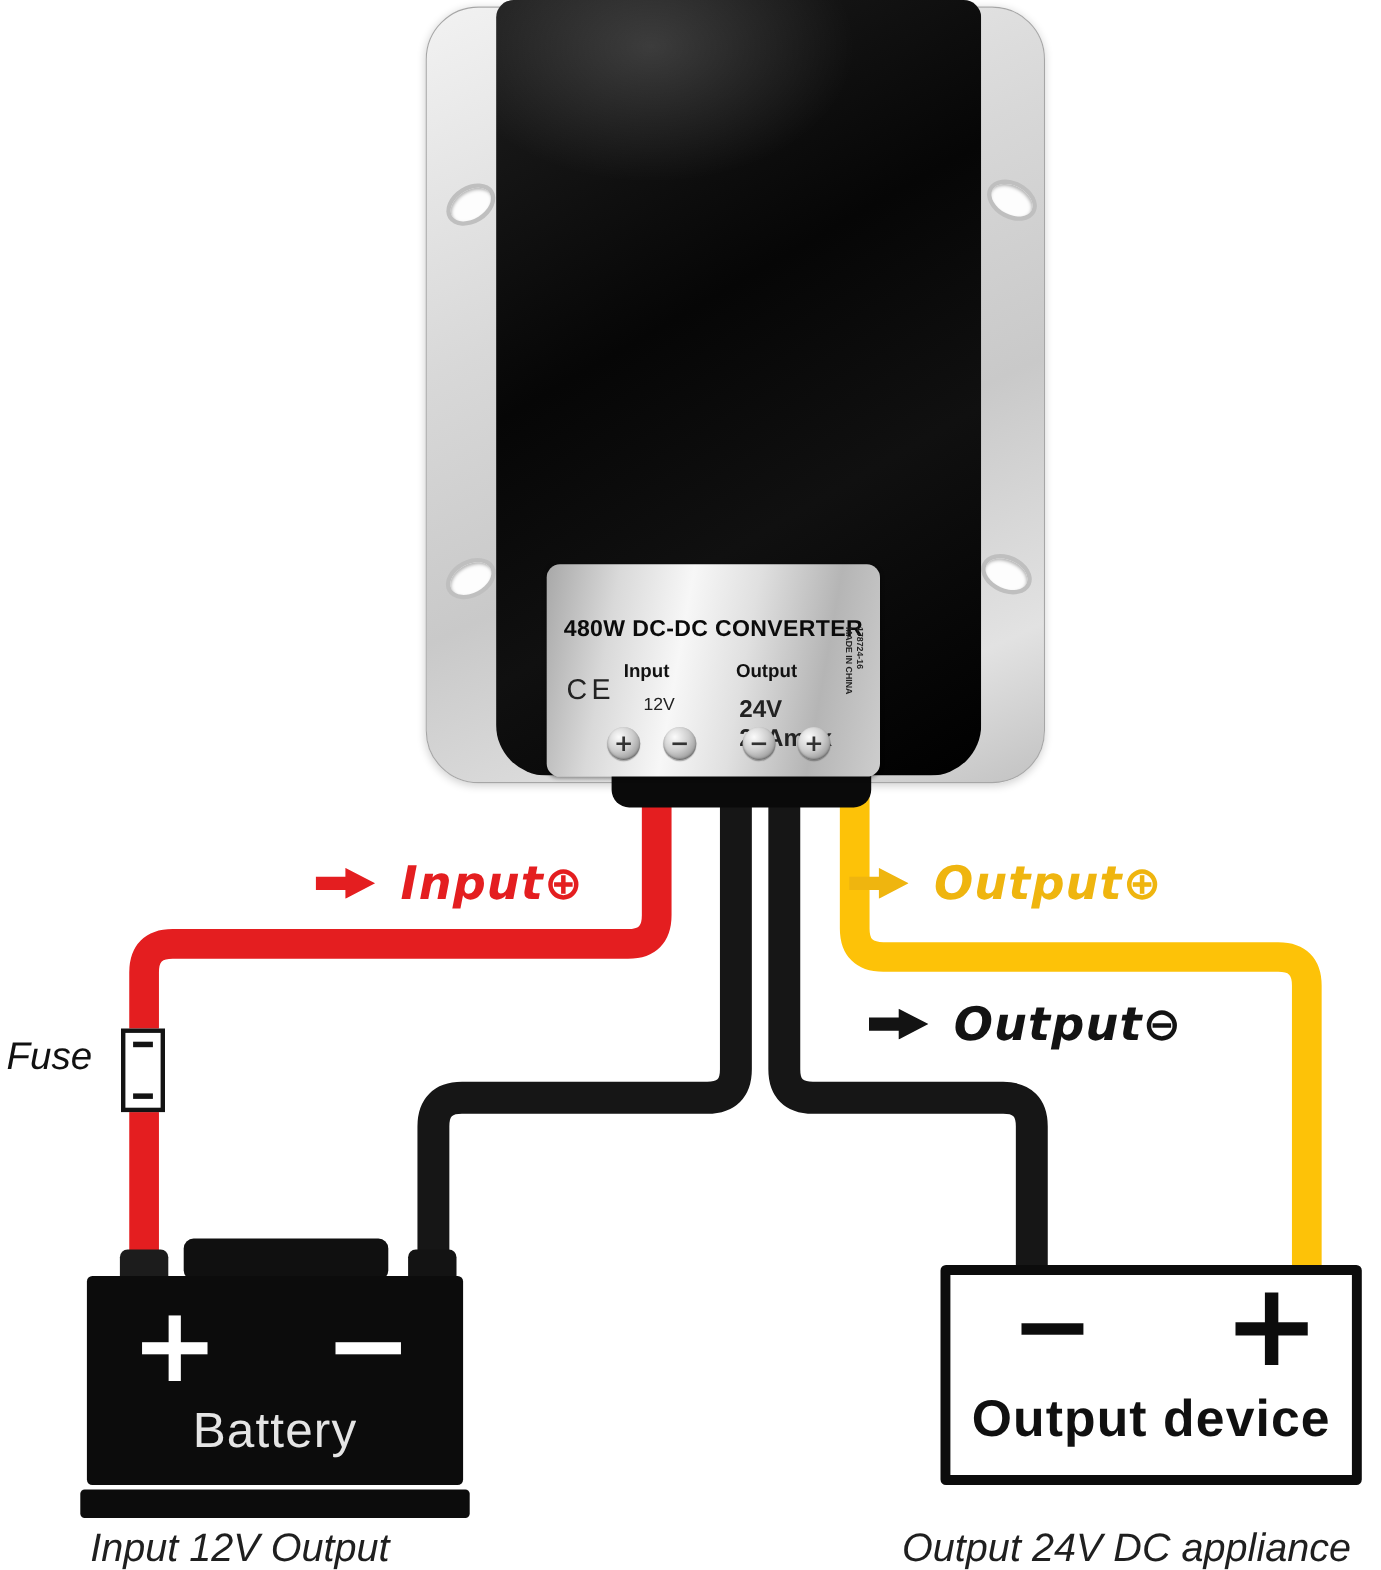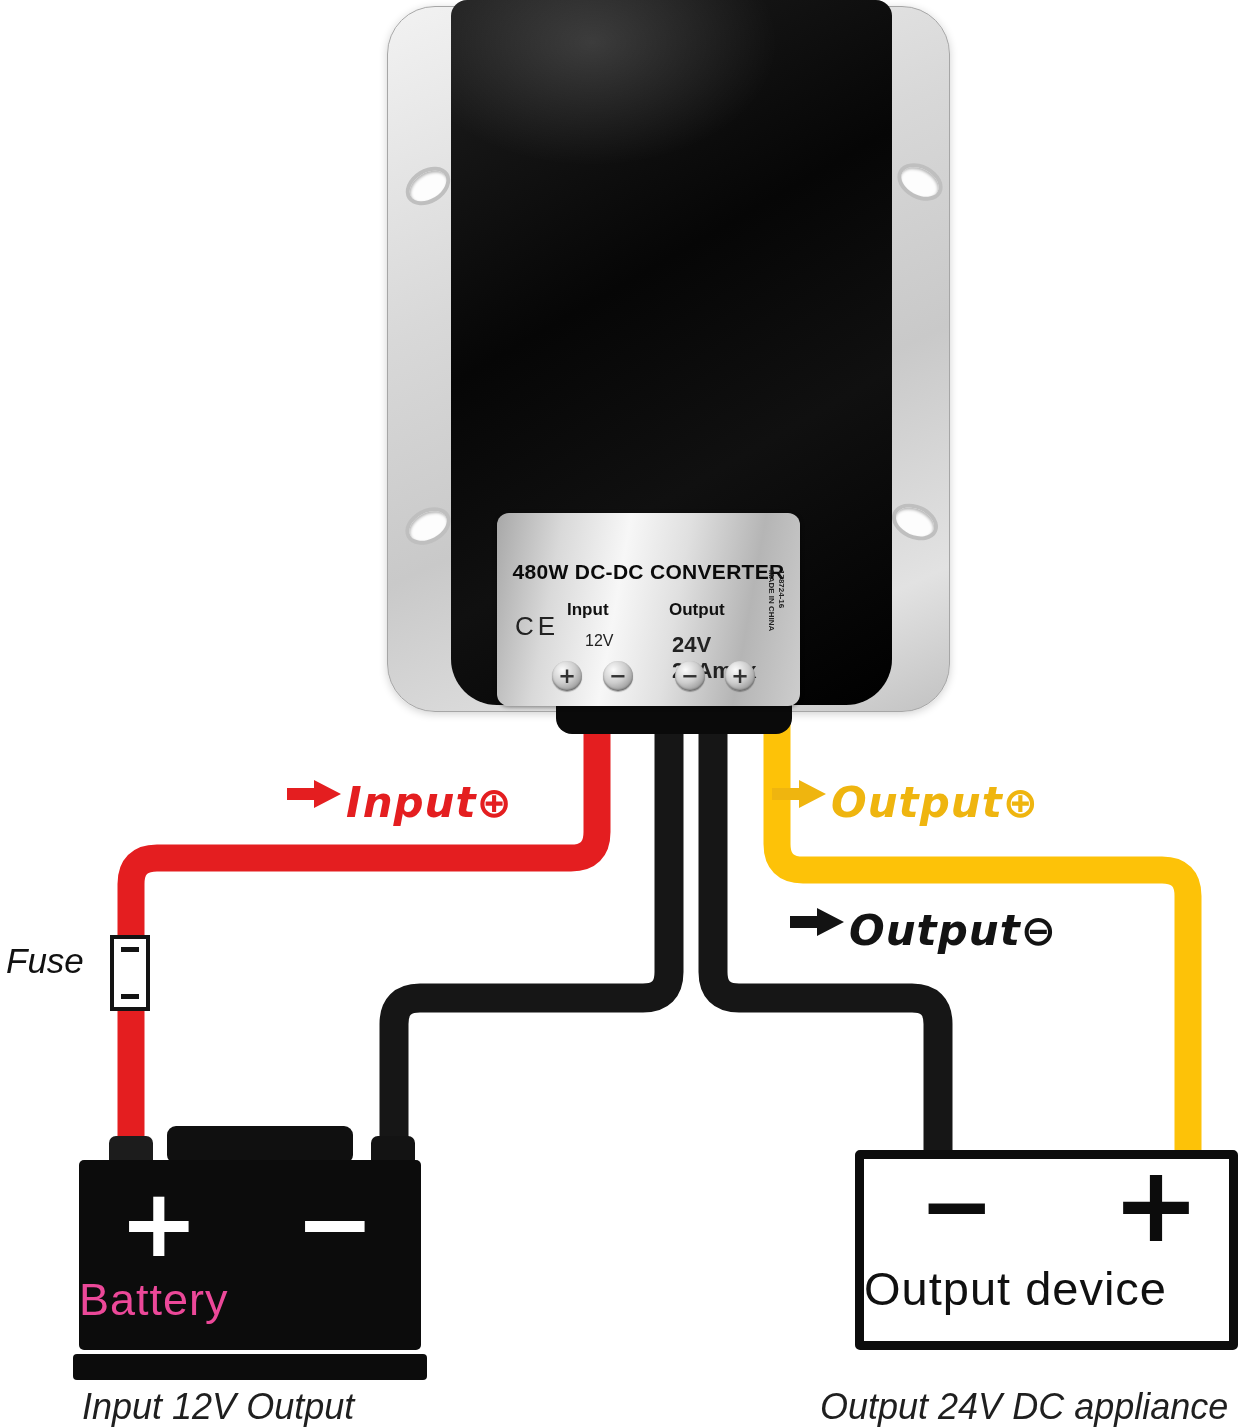--- a/index.html
+++ b/index.html
@@ -42,21 +42,21 @@
   .screw{position:absolute;top:148px;width:30px;height:30px;border-radius:50%;
          background:radial-gradient(circle at 35% 30%,#fbfbfb,#cdcdcd 45%,#969696 80%,#7d7d7d);
          box-shadow:inset 0 -1px 2px rgba(0,0,0,.4),0 1px 1px rgba(0,0,0,.3);
          display:flex;align-items:center;justify-content:center;
          font-size:21px;font-weight:bold;color:#333;font-family:"DejaVu Sans",sans-serif}
   .s1{left:55px}.s2{left:106px}.s3{left:178px}.s4{left:228px}
   .np-side{position:absolute;left:289px;top:57px;transform:rotate(90deg);transform-origin:0 0;
            font-size:8px;line-height:10px;font-weight:bold;color:#222;white-space:nowrap}
 
   
-  .wlabel{position:absolute;z-index:3;display:flex;gap:5px}
+  .wlabel{position:absolute;z-index:3;display:flex;align-items:center;gap:23px}
   .wl-text{font-style:italic;font-weight:bold;font-size:42px;letter-spacing:1px;line-height:1.1;
            font-family:"DejaVu Sans","Liberation Sans",sans-serif}
   .red{color:#e41e20}.gold{color:#efb50f}.blk{color:#131313}
   #lbl-in-pos{left:287px;top:780px}
   #lbl-out-pos{left:772px;top:780px}
   #lbl-in-neg{left:287px;top:908px}
   #lbl-out-neg{left:790px;top:908px}
 
   
   .fuse-label{position:absolute;left:6px;top:941px;font-size:35px;font-style:italic;color:#111;z-index:3}
@@ -73,31 +73,31 @@
   .bat-nub-r{position:absolute;left:371px;top:1136px;width:44px;height:30px;background:#131313;
              border-radius:7px 7px 0 0;z-index:2}
   .bat-body{position:absolute;left:79px;top:1160px;width:342px;height:190px;background:#0c0c0c;
             border-radius:5px;z-index:2}
   .bat-base{position:absolute;left:73px;top:1354px;width:354px;height:26px;background:#0c0c0c;
             border-radius:4px;z-index:2}
   .bat-plus{position:absolute;left:40px;top:16px;font-size:95px;font-weight:bold;color:#fff;line-height:1;
             font-family:"DejaVu Sans",sans-serif}
   .bat-minus{position:absolute;left:216px;top:16px;font-size:95px;font-weight:bold;color:#fff;line-height:1;
              font-family:"DejaVu Sans",sans-serif}
-  .bat-name{position:absolute;left:0;top:114px;width:100%;font-size:45px;color:#ec4899;
+  .bat-name{position:absolute;left:0;top:114px;width:100%;text-align:center;font-size:45px;color:#e5e5e5;
             letter-spacing:1px}
 
   
   .outdev{position:absolute;left:855px;top:1150px;width:383px;height:200px;background:#fff;
           border:9px solid #0c0c0c;border-radius:5px;box-sizing:border-box;z-index:2}
   .od-minus{position:absolute;left:55px;top:2px;font-size:90px;font-weight:bold;color:#0c0c0c;line-height:1;
             font-family:"DejaVu Sans",sans-serif}
   .od-plus{position:absolute;left:248px;top:-6px;font-size:105px;font-weight:bold;color:#0c0c0c;line-height:1;
            font-family:"DejaVu Sans",sans-serif}
-  .od-name{position:absolute;left:0;top:102px;width:100%;text-align:left;font-size:47px;font-weight:400;
+  .od-name{position:absolute;left:0;top:102px;width:100%;text-align:center;font-size:47px;font-weight:700;
            color:#101010;letter-spacing:1px}
 
   
   .caption{position:absolute;top:1386px;font-size:36px;font-style:italic;color:#1f1f1f;z-index:3}
   #cap-left{left:82px}
   #cap-right{left:820px}
 </style>
 </head>
 <body>
 

